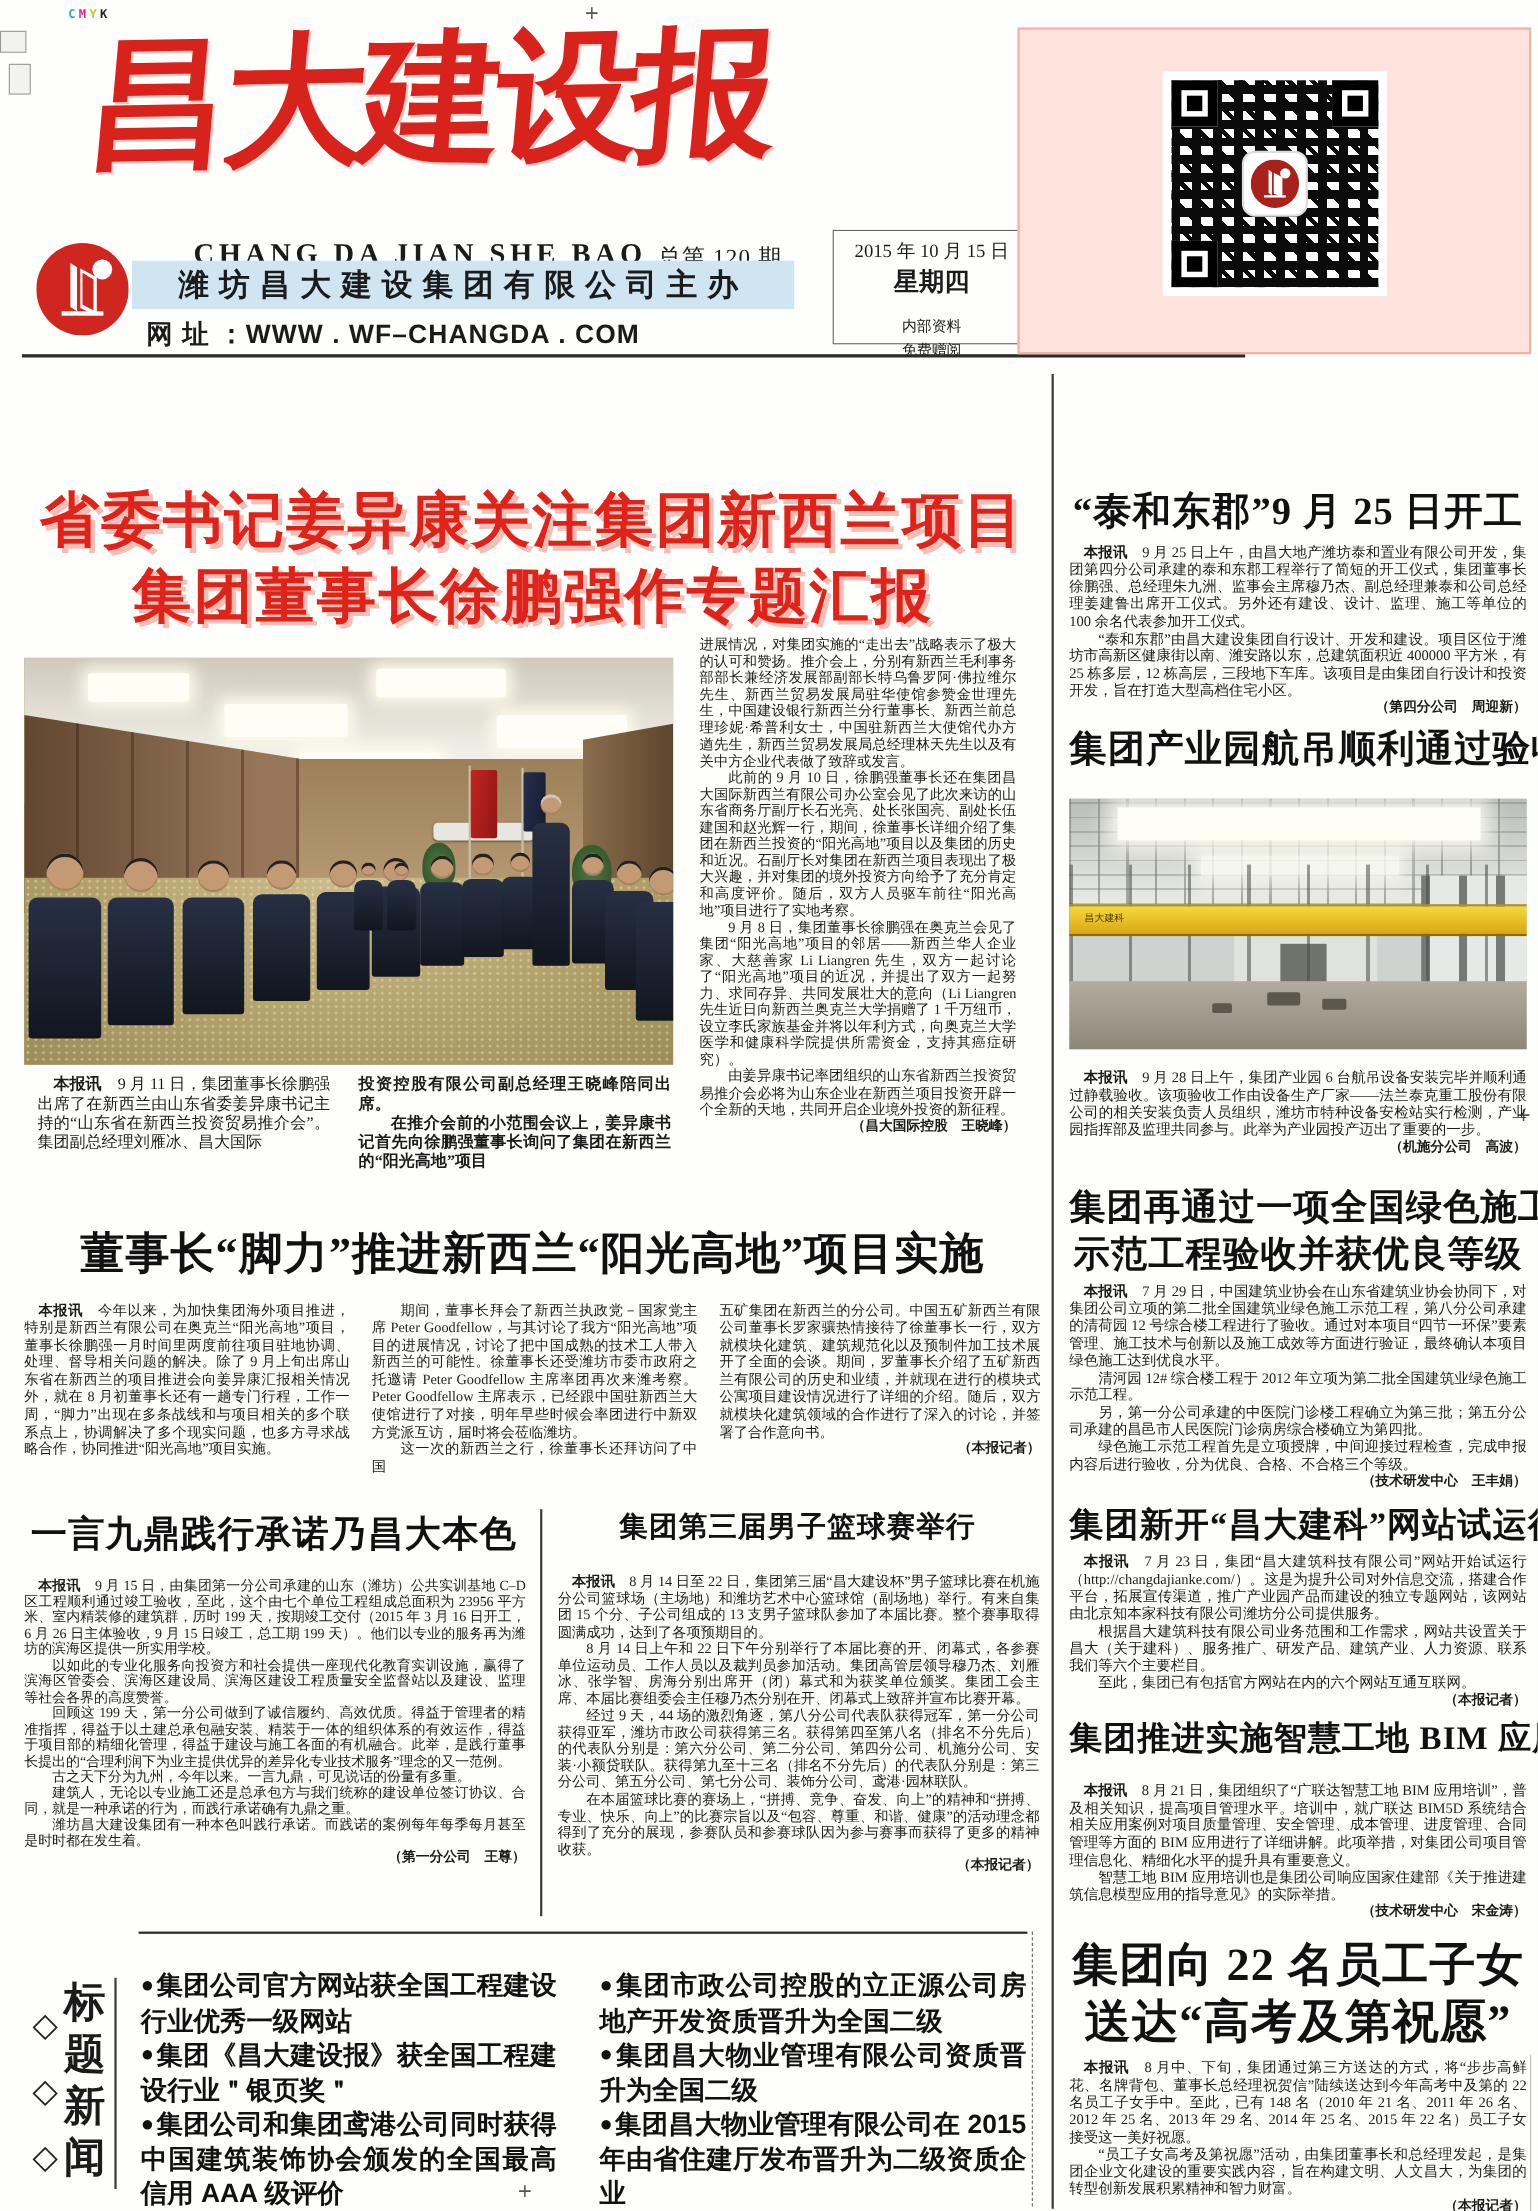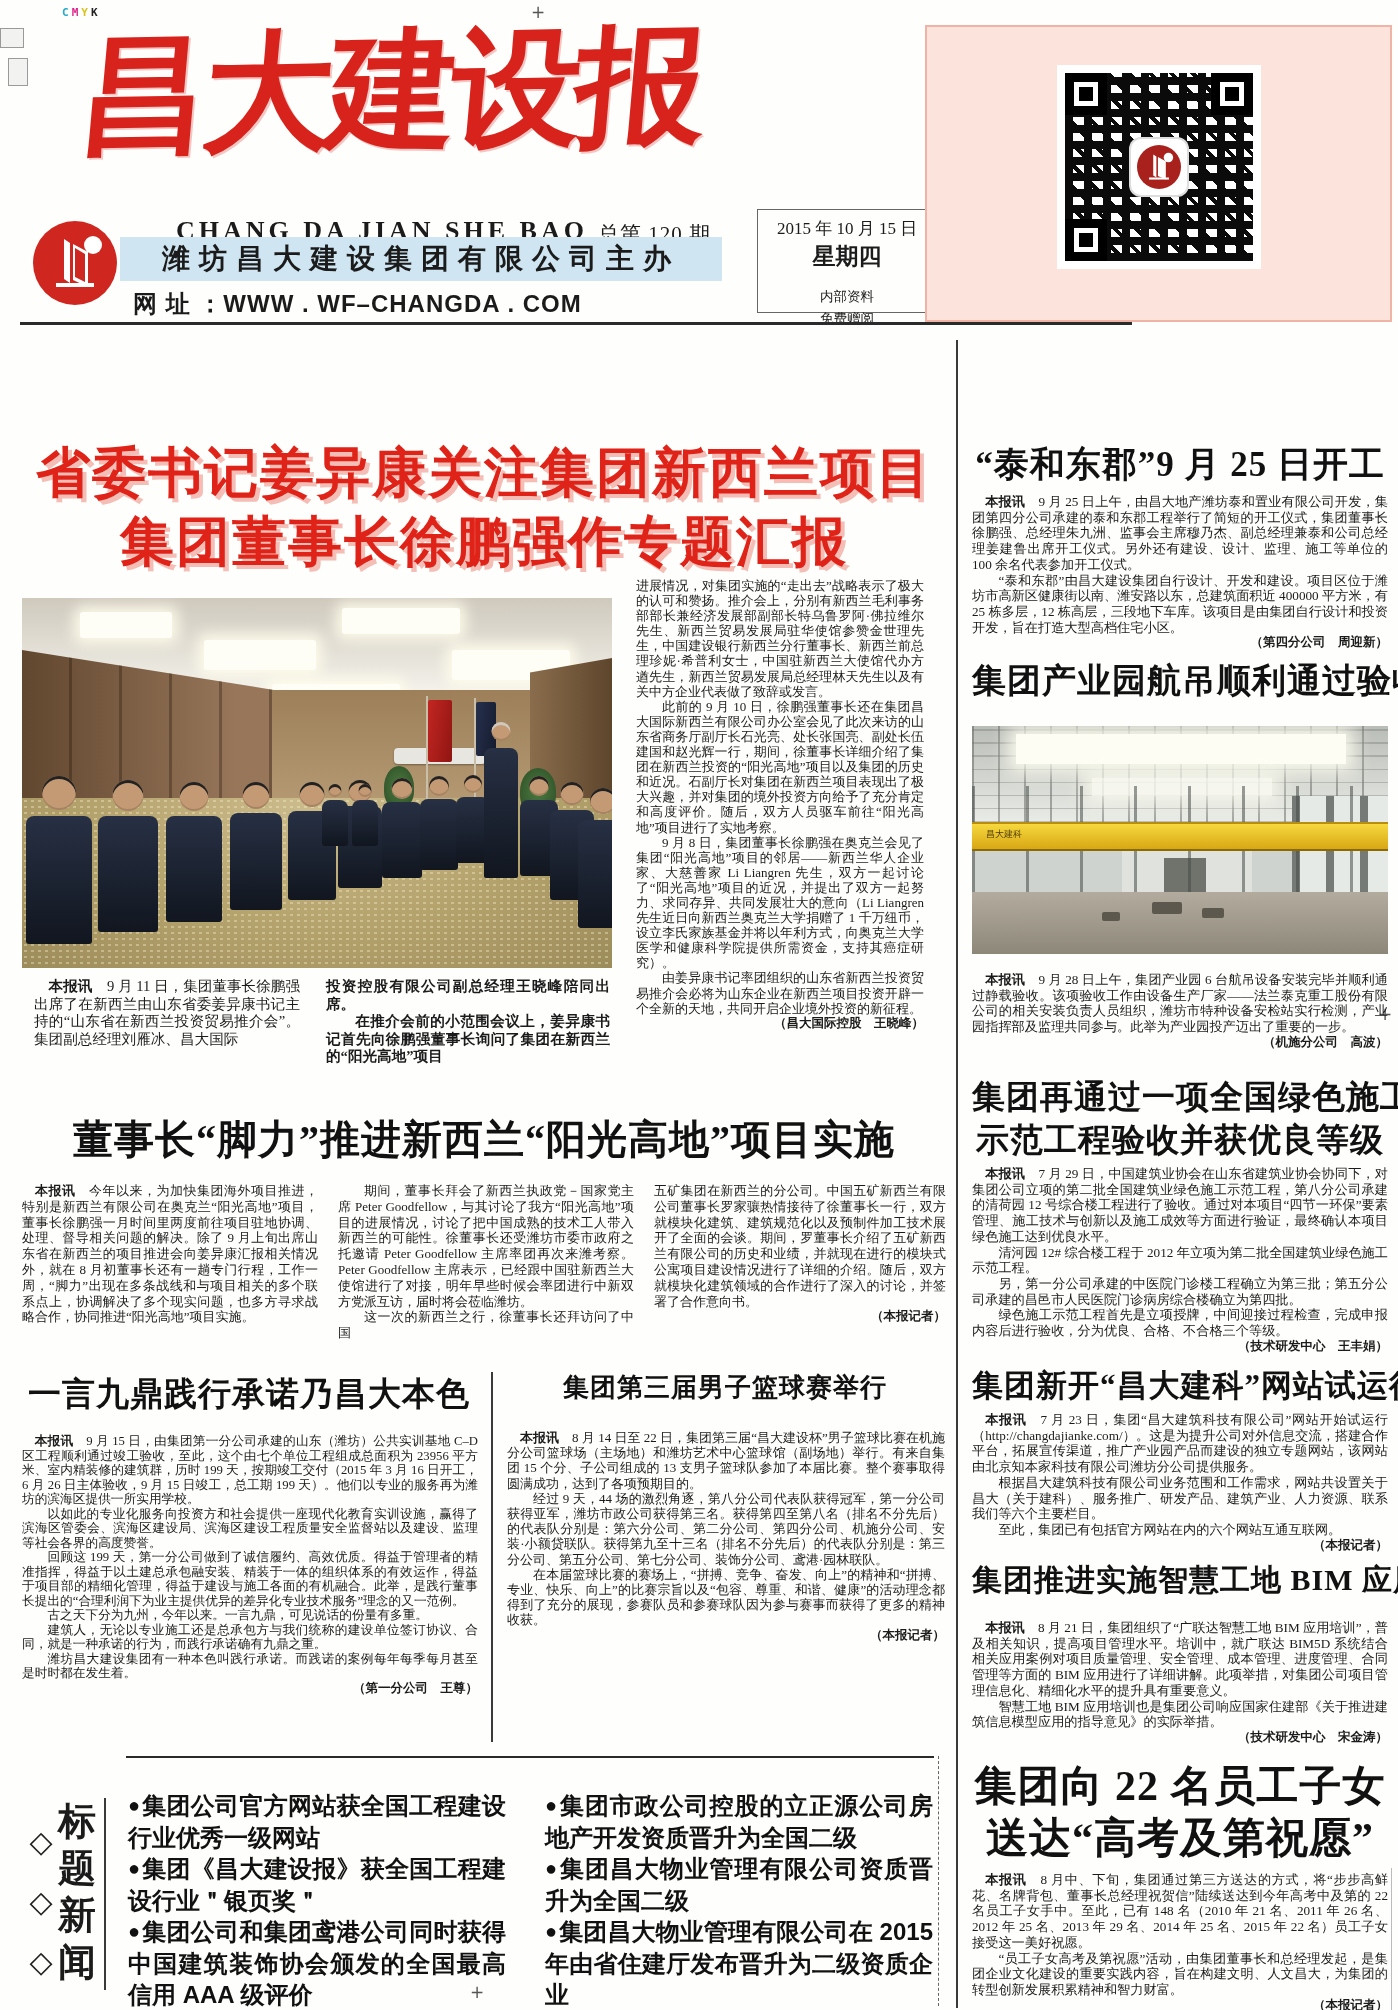--- a/index.html
+++ b/index.html
@@ -301,20 +301,21 @@
     <p class="ind">建筑人，无论以专业施工还是总承包方与我们统称的建设单位签订协议、合同，就是一种承诺的行为，而践行承诺确有九鼎之重。</p>
     <p class="ind">潍坊昌大建设集团有一种本色叫践行承诺。而践诺的案例每年每季每月甚至是时时都在发生着。</p>
     <p class="byline">（第一分公司　王尊）</p>
   </div>
 
   <div class="abs vrule" style="left:491px;top:1372px;height:370px;"></div>
 
   <div class="abs bh" style="left:505px;top:1370px;width:440px;font-size:26px;">集团第三届男子篮球赛举行</div>
   <div class="abs bodytext fs-bb" style="left:507px;top:1430px;width:438px;">
     <p class="p1st"><b class="wire">本报讯</b><span>　8 月 14 日至 22 日，集团第三届“昌大建设杯”男子篮球比赛在机施分公司篮球场（主场地）和潍坊艺术中心篮球馆（副场地）举行。有来自集团 15 个分、子公司组成的 13 支男子篮球队参加了本届比赛。整个赛事取得圆满成功，达到了各项预期目的。</span></p>
+    <p class="ind">8 月 14 日上午和 22 日下午分别举行了本届比赛的开、闭幕式，各参赛单位运动员、工作人员以及裁判员参加活动。集团高管层领导穆乃杰、刘雁冰、张学智、房海分别出席开（闭）幕式和为获奖单位颁奖。集团工会主席、本届比赛组委会主任穆乃杰分别在开、闭幕式上致辞并宣布比赛开幕。</p>
     <p class="ind">经过 9 天，44 场的激烈角逐，第八分公司代表队获得冠军，第一分公司获得亚军，潍坊市政公司获得第三名。获得第四至第八名（排名不分先后）的代表队分别是：第六分公司、第二分公司、第四分公司、机施分公司、安装·小额贷联队。获得第九至十三名（排名不分先后）的代表队分别是：第三分公司、第五分公司、第七分公司、装饰分公司、鸢港·园林联队。</p>
     <p class="ind">在本届篮球比赛的赛场上，“拼搏、竞争、奋发、向上”的精神和“拼搏、专业、快乐、向上”的比赛宗旨以及“包容、尊重、和谐、健康”的活动理念都得到了充分的展现，参赛队员和参赛球队因为参与赛事而获得了更多的精神收获。</p>
     <p class="byline">（本报记者）</p>
   </div>
 
   <div class="abs hrule" style="left:126px;top:1756px;width:808px;"></div>
   <div class="abs" style="left:24px;top:1812px;width:34px;">
     <div class="diamond">◇</div>
     <div class="diamond">◇</div>
     <div class="diamond">◇</div>

